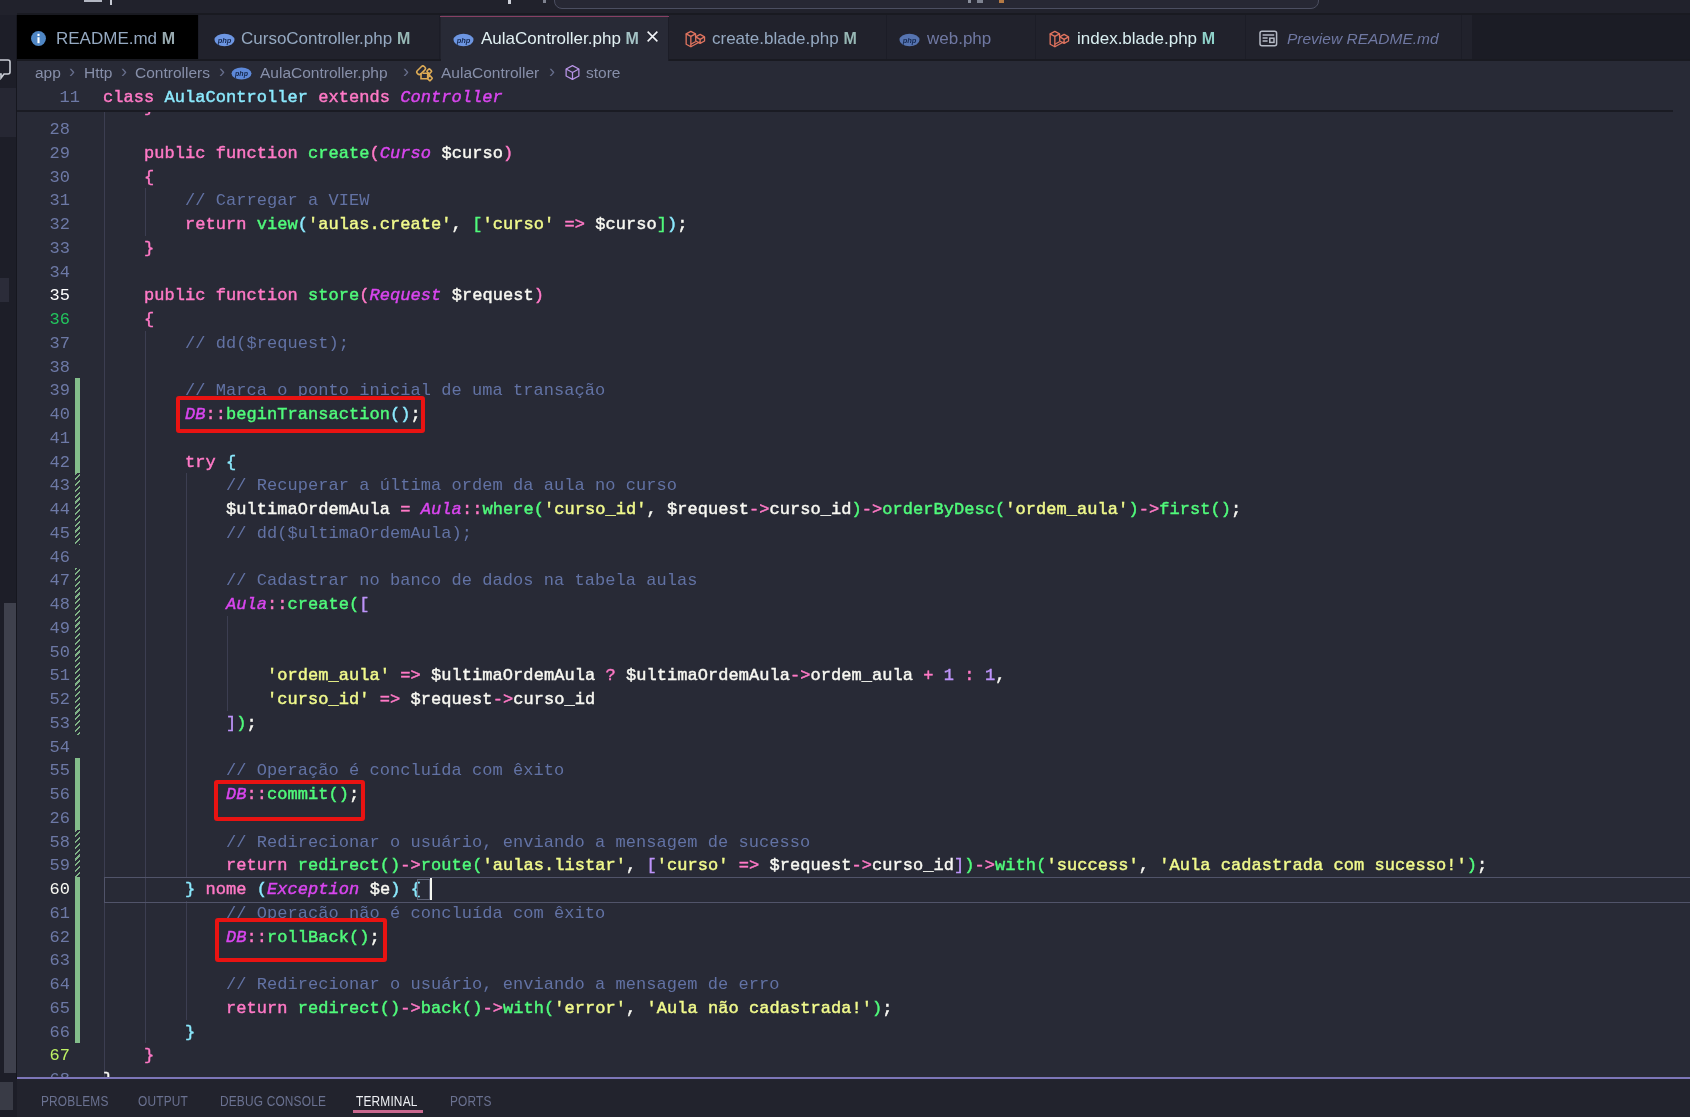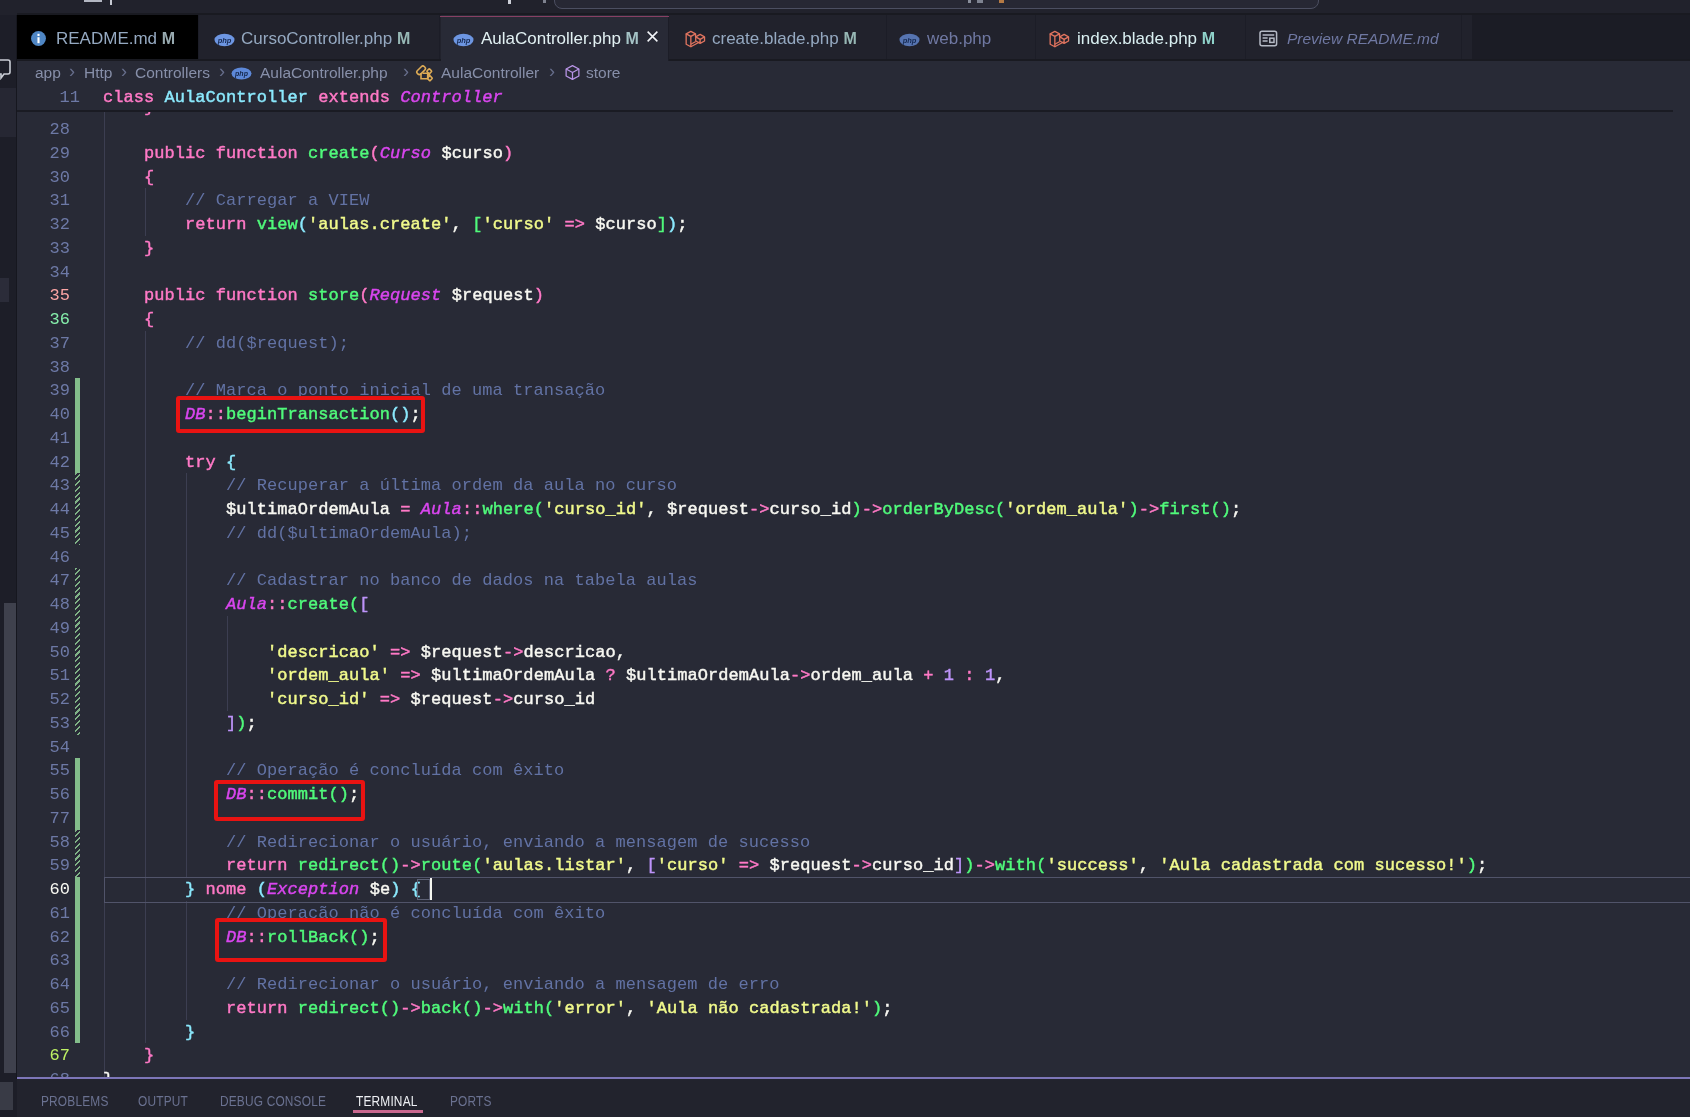--- a/index.html
+++ b/index.html
@@ -175,23 +175,23 @@
 <div class="row" style="top:56.75px">    <span class="pk">public</span> <span class="pk">function</span> <span class="gr">create</span><span class="pk">(</span><span class="cyi">Curso</span> <span class="wh">$curso</span><span class="pk">)</span></div>
 <div class="num" style="top:80.50px;color:#6d79a6">30</div>
 <div class="row" style="top:80.50px">    <span class="pk">{</span></div>
 <div class="num" style="top:104.25px;color:#6d79a6">31</div>
 <div class="row" style="top:104.25px">        <span class="cm">// Carregar a VIEW</span></div>
 <div class="num" style="top:128.00px;color:#6d79a6">32</div>
 <div class="row" style="top:128.00px">        <span class="pk">return</span> <span class="gr">view</span><span class="cy">(</span><span class="yl">'aulas.create'</span><span class="wh">, </span><span class="gr">[</span><span class="yl">'curso'</span> <span class="pk">=&gt;</span> <span class="wh">$curso</span><span class="gr">]</span><span class="cy">)</span><span class="wh">;</span></div>
 <div class="num" style="top:151.75px;color:#6d79a6">33</div>
 <div class="row" style="top:151.75px">    <span class="pk">}</span></div>
 <div class="num" style="top:175.50px;color:#6d79a6">34</div>
-<div class="num" style="top:199.25px;color:#fca5a5">35</div>
+<div class="num" style="top:199.25px;color:#ffffff">35</div>
 <div class="row" style="top:199.25px">    <span class="pk">public</span> <span class="pk">function</span> <span class="gr">store</span><span class="pk">(</span><span class="cyi">Request</span> <span class="wh">$request</span><span class="pk">)</span></div>
-<div class="num" style="top:223.00px;color:#86efac">36</div>
+<div class="num" style="top:223.00px;color:#22c55e">36</div>
 <div class="row" style="top:223.00px">    <span class="pk">{</span></div>
 <div class="num" style="top:246.75px;color:#6d79a6">37</div>
 <div class="row" style="top:246.75px">        <span class="cm">// dd($request);</span></div>
 <div class="num" style="top:270.50px;color:#6d79a6">38</div>
 <div class="num" style="top:294.25px;color:#6d79a6">39</div>
 <div class="row" style="top:294.25px">        <span class="cm">// Marca o ponto inicial de uma transação</span></div>
 <div class="num" style="top:318.00px;color:#6d79a6">40</div>
 <div class="row" style="top:318.00px">        <span class="cyi">DB</span><span class="pk">::</span><span class="gr">beginTransaction</span><span class="cy">()</span><span class="wh">;</span></div>
 <div class="num" style="top:341.75px;color:#6d79a6">41</div>
 <div class="num" style="top:365.50px;color:#6d79a6">42</div>
@@ -202,33 +202,32 @@
 <div class="row" style="top:413.00px">            <span class="wh">$ultimaOrdemAula</span> <span class="pk">=</span> <span class="cyi">Aula</span><span class="pk">::</span><span class="gr">where</span><span class="gr">(</span><span class="yl">'curso_id'</span><span class="wh">, </span><span class="wh">$request</span><span class="pk">-&gt;</span><span class="wh">curso_id</span><span class="gr">)</span><span class="pk">-&gt;</span><span class="gr">orderByDesc</span><span class="gr">(</span><span class="yl">'ordem_aula'</span><span class="gr">)</span><span class="pk">-&gt;</span><span class="gr">first</span><span class="gr">()</span><span class="wh">;</span></div>
 <div class="num" style="top:436.75px;color:#6d79a6">45</div>
 <div class="row" style="top:436.75px">            <span class="cm">// dd($ultimaOrdemAula);</span></div>
 <div class="num" style="top:460.50px;color:#6d79a6">46</div>
 <div class="num" style="top:484.25px;color:#6d79a6">47</div>
 <div class="row" style="top:484.25px">            <span class="cm">// Cadastrar no banco de dados na tabela aulas</span></div>
 <div class="num" style="top:508.00px;color:#6d79a6">48</div>
 <div class="row" style="top:508.00px">            <span class="cyi">Aula</span><span class="pk">::</span><span class="gr">create</span><span class="gr">(</span><span class="pu">[</span></div>
 <div class="num" style="top:531.75px;color:#6d79a6">49</div>
 <div class="num" style="top:555.50px;color:#6d79a6">50</div>
-<div class="row" style="top:555.50px">                <span class="yl">'descricao'</span> <span class="pk">=&gt;</span> <span class="wh">$request</span><span class="pk">-&gt;</span><span class="wh">descricao,</span></div>
 <div class="num" style="top:579.25px;color:#6d79a6">51</div>
 <div class="row" style="top:579.25px">                <span class="yl">'ordem_aula'</span> <span class="pk">=&gt;</span> <span class="wh">$ultimaOrdemAula</span> <span class="pk">?</span> <span class="wh">$ultimaOrdemAula</span><span class="pk">-&gt;</span><span class="wh">ordem_aula</span> <span class="pk">+</span> <span class="pu">1</span> <span class="pk">:</span> <span class="pu">1</span><span class="wh">,</span></div>
 <div class="num" style="top:603.00px;color:#6d79a6">52</div>
 <div class="row" style="top:603.00px">                <span class="yl">'curso_id'</span> <span class="pk">=&gt;</span> <span class="wh">$request</span><span class="pk">-&gt;</span><span class="wh">curso_id</span></div>
 <div class="num" style="top:626.75px;color:#6d79a6">53</div>
 <div class="row" style="top:626.75px">            <span class="pu">]</span><span class="gr">)</span><span class="wh">;</span></div>
 <div class="num" style="top:650.50px;color:#6d79a6">54</div>
 <div class="num" style="top:674.25px;color:#6d79a6">55</div>
 <div class="row" style="top:674.25px">            <span class="cm">// Operação é concluída com êxito</span></div>
 <div class="num" style="top:698.00px;color:#6d79a6">56</div>
 <div class="row" style="top:698.00px">            <span class="cyi">DB</span><span class="pk">::</span><span class="gr">commit</span><span class="gr">()</span><span class="wh">;</span></div>
-<div class="num" style="top:721.75px;color:#6d79a6">77</div>
+<div class="num" style="top:721.75px;color:#6d79a6">26</div>
 <div class="num" style="top:745.50px;color:#6d79a6">58</div>
 <div class="row" style="top:745.50px">            <span class="cm">// Redirecionar o usuário, enviando a mensagem de sucesso</span></div>
 <div class="num" style="top:769.25px;color:#6d79a6">59</div>
 <div class="row" style="top:769.25px">            <span class="pk">return</span> <span class="gr">redirect</span><span class="gr">()</span><span class="pk">-&gt;</span><span class="gr">route</span><span class="gr">(</span><span class="yl">'aulas.listar'</span><span class="wh">, </span><span class="pu">[</span><span class="yl">'curso'</span> <span class="pk">=&gt;</span> <span class="wh">$request</span><span class="pk">-&gt;</span><span class="wh">curso_id</span><span class="pu">]</span><span class="gr">)</span><span class="pk">-&gt;</span><span class="gr">with</span><span class="gr">(</span><span class="yl">'success'</span><span class="wh">, </span><span class="yl">'Aula cadastrada com sucesso!'</span><span class="gr">)</span><span class="wh">;</span></div>
 <div class="num" style="top:793.00px;color:#f8f8f2">60</div>
 <div class="row" style="top:793.00px">        <span class="cy">}</span> <span class="pk">nome</span> <span class="cy">(</span><span class="cyi">Exception</span> <span class="wh">$e</span><span class="cy">)</span> <span class="cy">{</span></div>
 <div class="num" style="top:816.75px;color:#6d79a6">61</div>
 <div class="row" style="top:816.75px">            <span class="cm">// Operação não é concluída com êxito</span></div>
 <div class="num" style="top:840.50px;color:#6d79a6">62</div>
 <div class="row" style="top:840.50px">            <span class="cyi">DB</span><span class="pk">::</span><span class="gr">rollBack</span><span class="gr">()</span><span class="wh">;</span></div>

